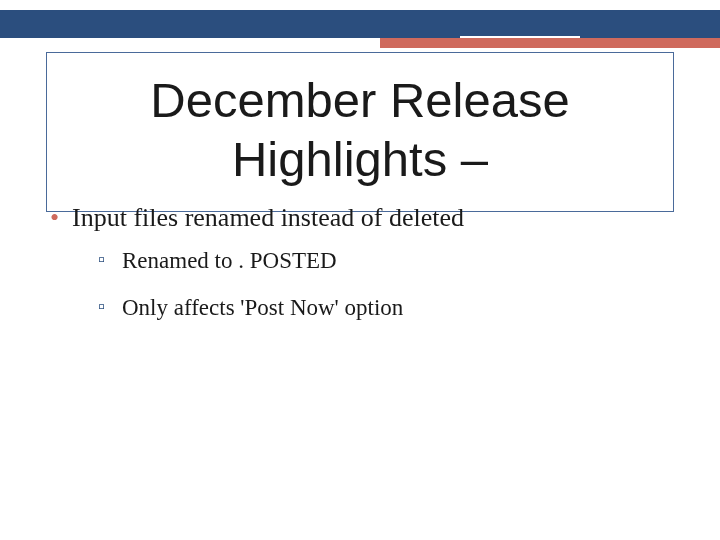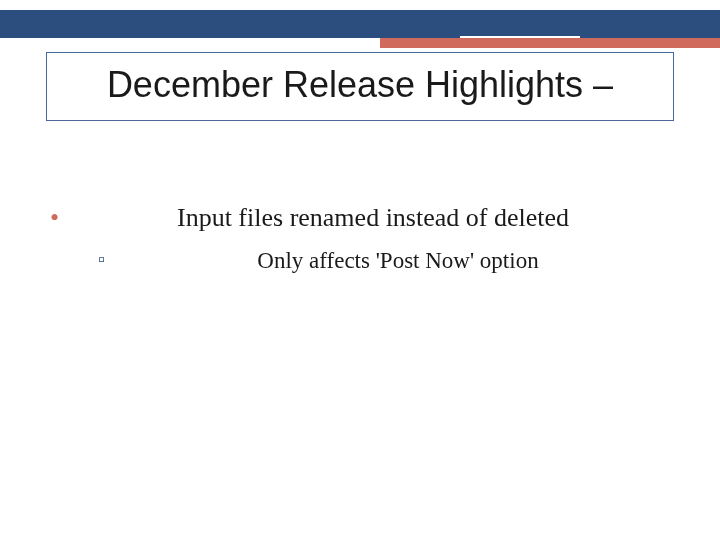--- a/index.html
+++ b/index.html
@@ -47,34 +47,33 @@
   .title-box {
     position: absolute;
     left: 46px;
     right: 46px;
     top: 52px;
     border: 1px solid #4a6a9a;
     padding: 6px 12px 10px 12px;
     text-align: center;
   }
   .title-box h1 {
-    margin: 4px;
+    margin: 12px;
     font-family: "Trebuchet MS", "Segoe UI", Verdana, sans-serif;
     font-weight: 400;
-    font-size: 36px;
+    font-size: 49px;
     line-height: 1.2;
     color: #1a1a1a;
   }
   
   .body {
     position: absolute;
     left: 46px;
     right: 46px;
     top: 200px;
-    text-align: center;
   }
   ul.level1 {
     list-style: none;
     margin: 0;
     padding: 0;
   }
   ul.level1 > li {
     position: relative;
     padding-left: 26px;
     font-size: 26px;
@@ -128,20 +127,23 @@
     <h1>
       <span>December Release Highlights –</span><br>
     </h1>
   </div>
 
   <div class="body">
     <ul class="level1">
       <li>
         <span>Input files renamed instead of deleted</span>
         <ul class="level2">
+          <li>
+            <span>Renamed to . POSTED</span>
+          </li>
           <li class="tight">
             <span>Only affects 'Post Now' option</span>
           </li>
         </ul>
       </li>
     </ul>
   </div>
 
 </div>
 

